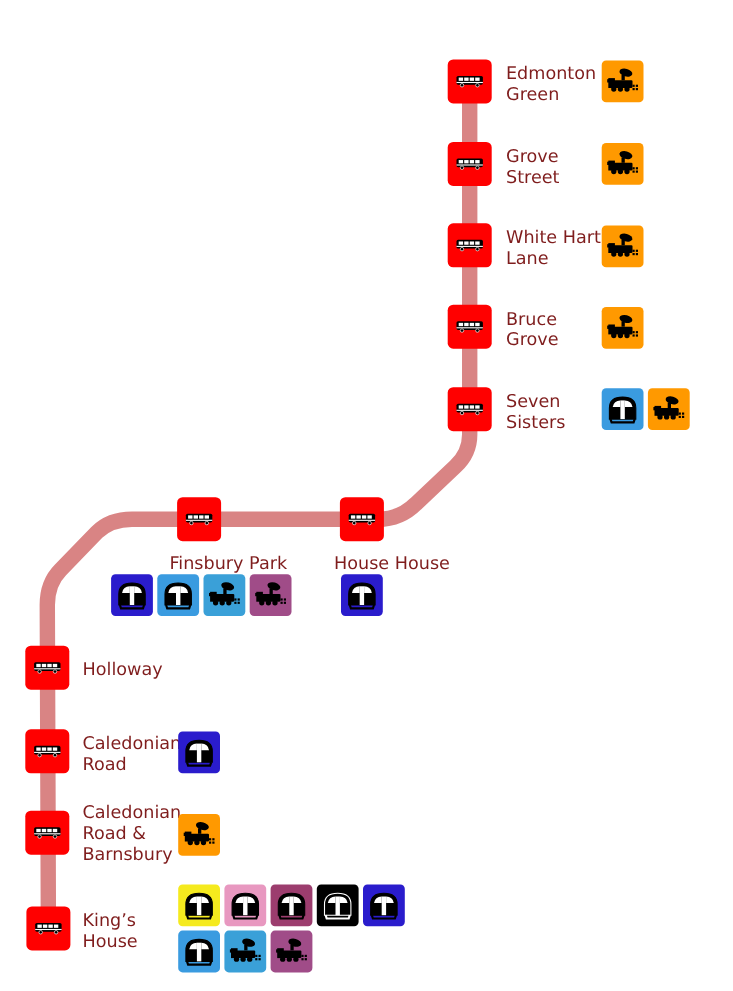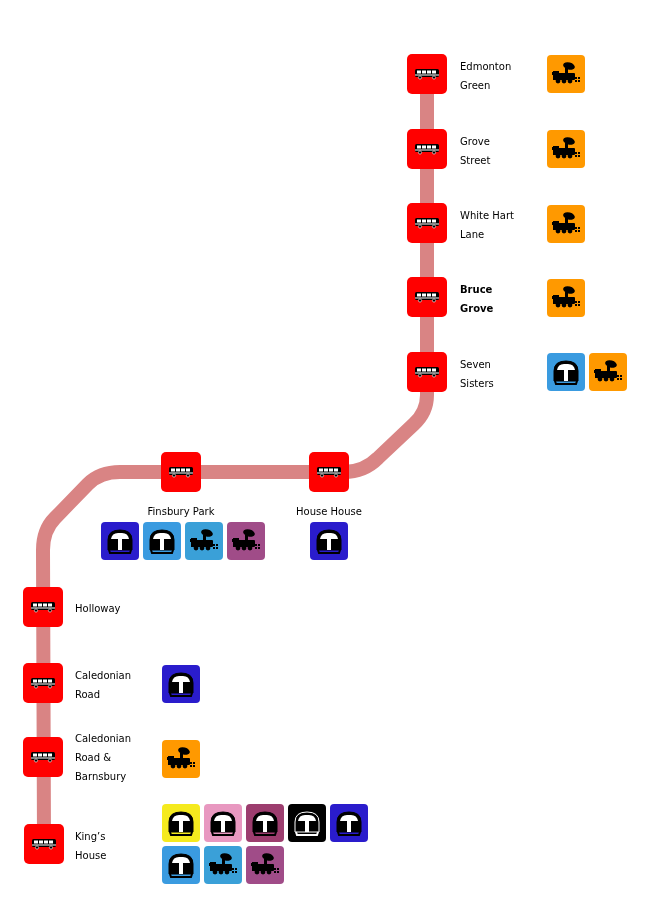--- a/index.html
+++ b/index.html
@@ -1,22 +1,22 @@
 <!DOCTYPE html>
 <html><head>
 <meta charset="utf-8">
 <style>
   html, body { margin:0; padding:0; background:#ffffff; }
   body { width:666px; height:901px; position:relative; overflow:hidden;
          font-family:"DejaVu Sans", "Liberation Sans", sans-serif; }
   #map { position:absolute; left:0; top:0; width:666px; height:901px; }
   .station { position:absolute; width:40px; height:40px; background:#ff0000; border-radius:5px;
              display:flex; align-items:center; justify-content:center; cursor:pointer; }
-  .label { position:absolute; font-size:10px; line-height:19px; color:#000000; white-space:pre-line; }
-  .label.center { text-align:center; }
+  .label { position:absolute; font-size:16px; line-height:19px; color:#7f1d1d; white-space:pre-line; }
+  .label.center { text-align:right; }
   .icons { position:absolute; display:flex; flex-wrap:wrap; gap:4px; }
   .ico { width:38px; height:38px; border-radius:4px; display:flex; align-items:center; justify-content:center; cursor:pointer; }
   .ico svg { display:block; }
 </style>
 </head>
 <body>
 
 <div id="map">
   <svg id="route-svg" width="666" height="901" style="position:absolute;left:0;top:0">
     <path id="route-line" fill="none" stroke-width="14" stroke-linejoin="round" stroke-linecap="round" d="M427,74 L427,395 Q427,412 414,424 L378,458 Q364,472 344,472 L120,472 Q100,472 88,484 L55,518 Q43,530 43,550 L44,844" stroke="#d98484"></path>
@@ -123,21 +123,21 @@
             <rect x="1" y="1" width="24" height="8" rx="1.5" fill="#000"></rect>
             <rect x="3" y="2.5" width="4" height="3" fill="#fff"></rect>
             <rect x="8" y="2.5" width="4" height="3" fill="#fff"></rect>
             <rect x="13" y="2.5" width="4" height="3" fill="#fff"></rect>
             <rect x="18" y="2.5" width="4" height="3" fill="#fff"></rect>
             <rect x="1" y="6.5" width="24" height="1" fill="#fff"></rect>
             <circle cx="6" cy="9.5" r="1.6" fill="#000" stroke="#fff" stroke-width="0.6"></circle>
             <circle cx="20" cy="9.5" r="1.6" fill="#000" stroke="#fff" stroke-width="0.6"></circle>
           </svg></span>
       </div>
-      <div class="label" style="left: 460px; top: 280px; font-weight: bold;">Bruce
+      <div class="label" style="left: 460px; top: 280px;">Bruce
 Grove</div>
       <div class="icons" style="left: 547px; top: 279px; width: 42px;">
         <div class="ico" style="background: rgb(255, 153, 0);">
           <svg width="32" height="28" viewBox="0 0 32 28">
             <ellipse cx="19" cy="6" rx="6" ry="3.5" fill="#000" transform="rotate(15 19 6)"></ellipse>
             <rect x="15" y="8" width="3" height="5" fill="#000"></rect>
             <rect x="5" y="13" width="20" height="7" rx="1" fill="#000"></rect>
             <rect x="3" y="11" width="6" height="9" fill="#000"></rect>
             <rect x="2" y="12" width="2" height="3" fill="#000"></rect>
             <circle cx="8" cy="21" r="2.4" fill="#000"></circle>

